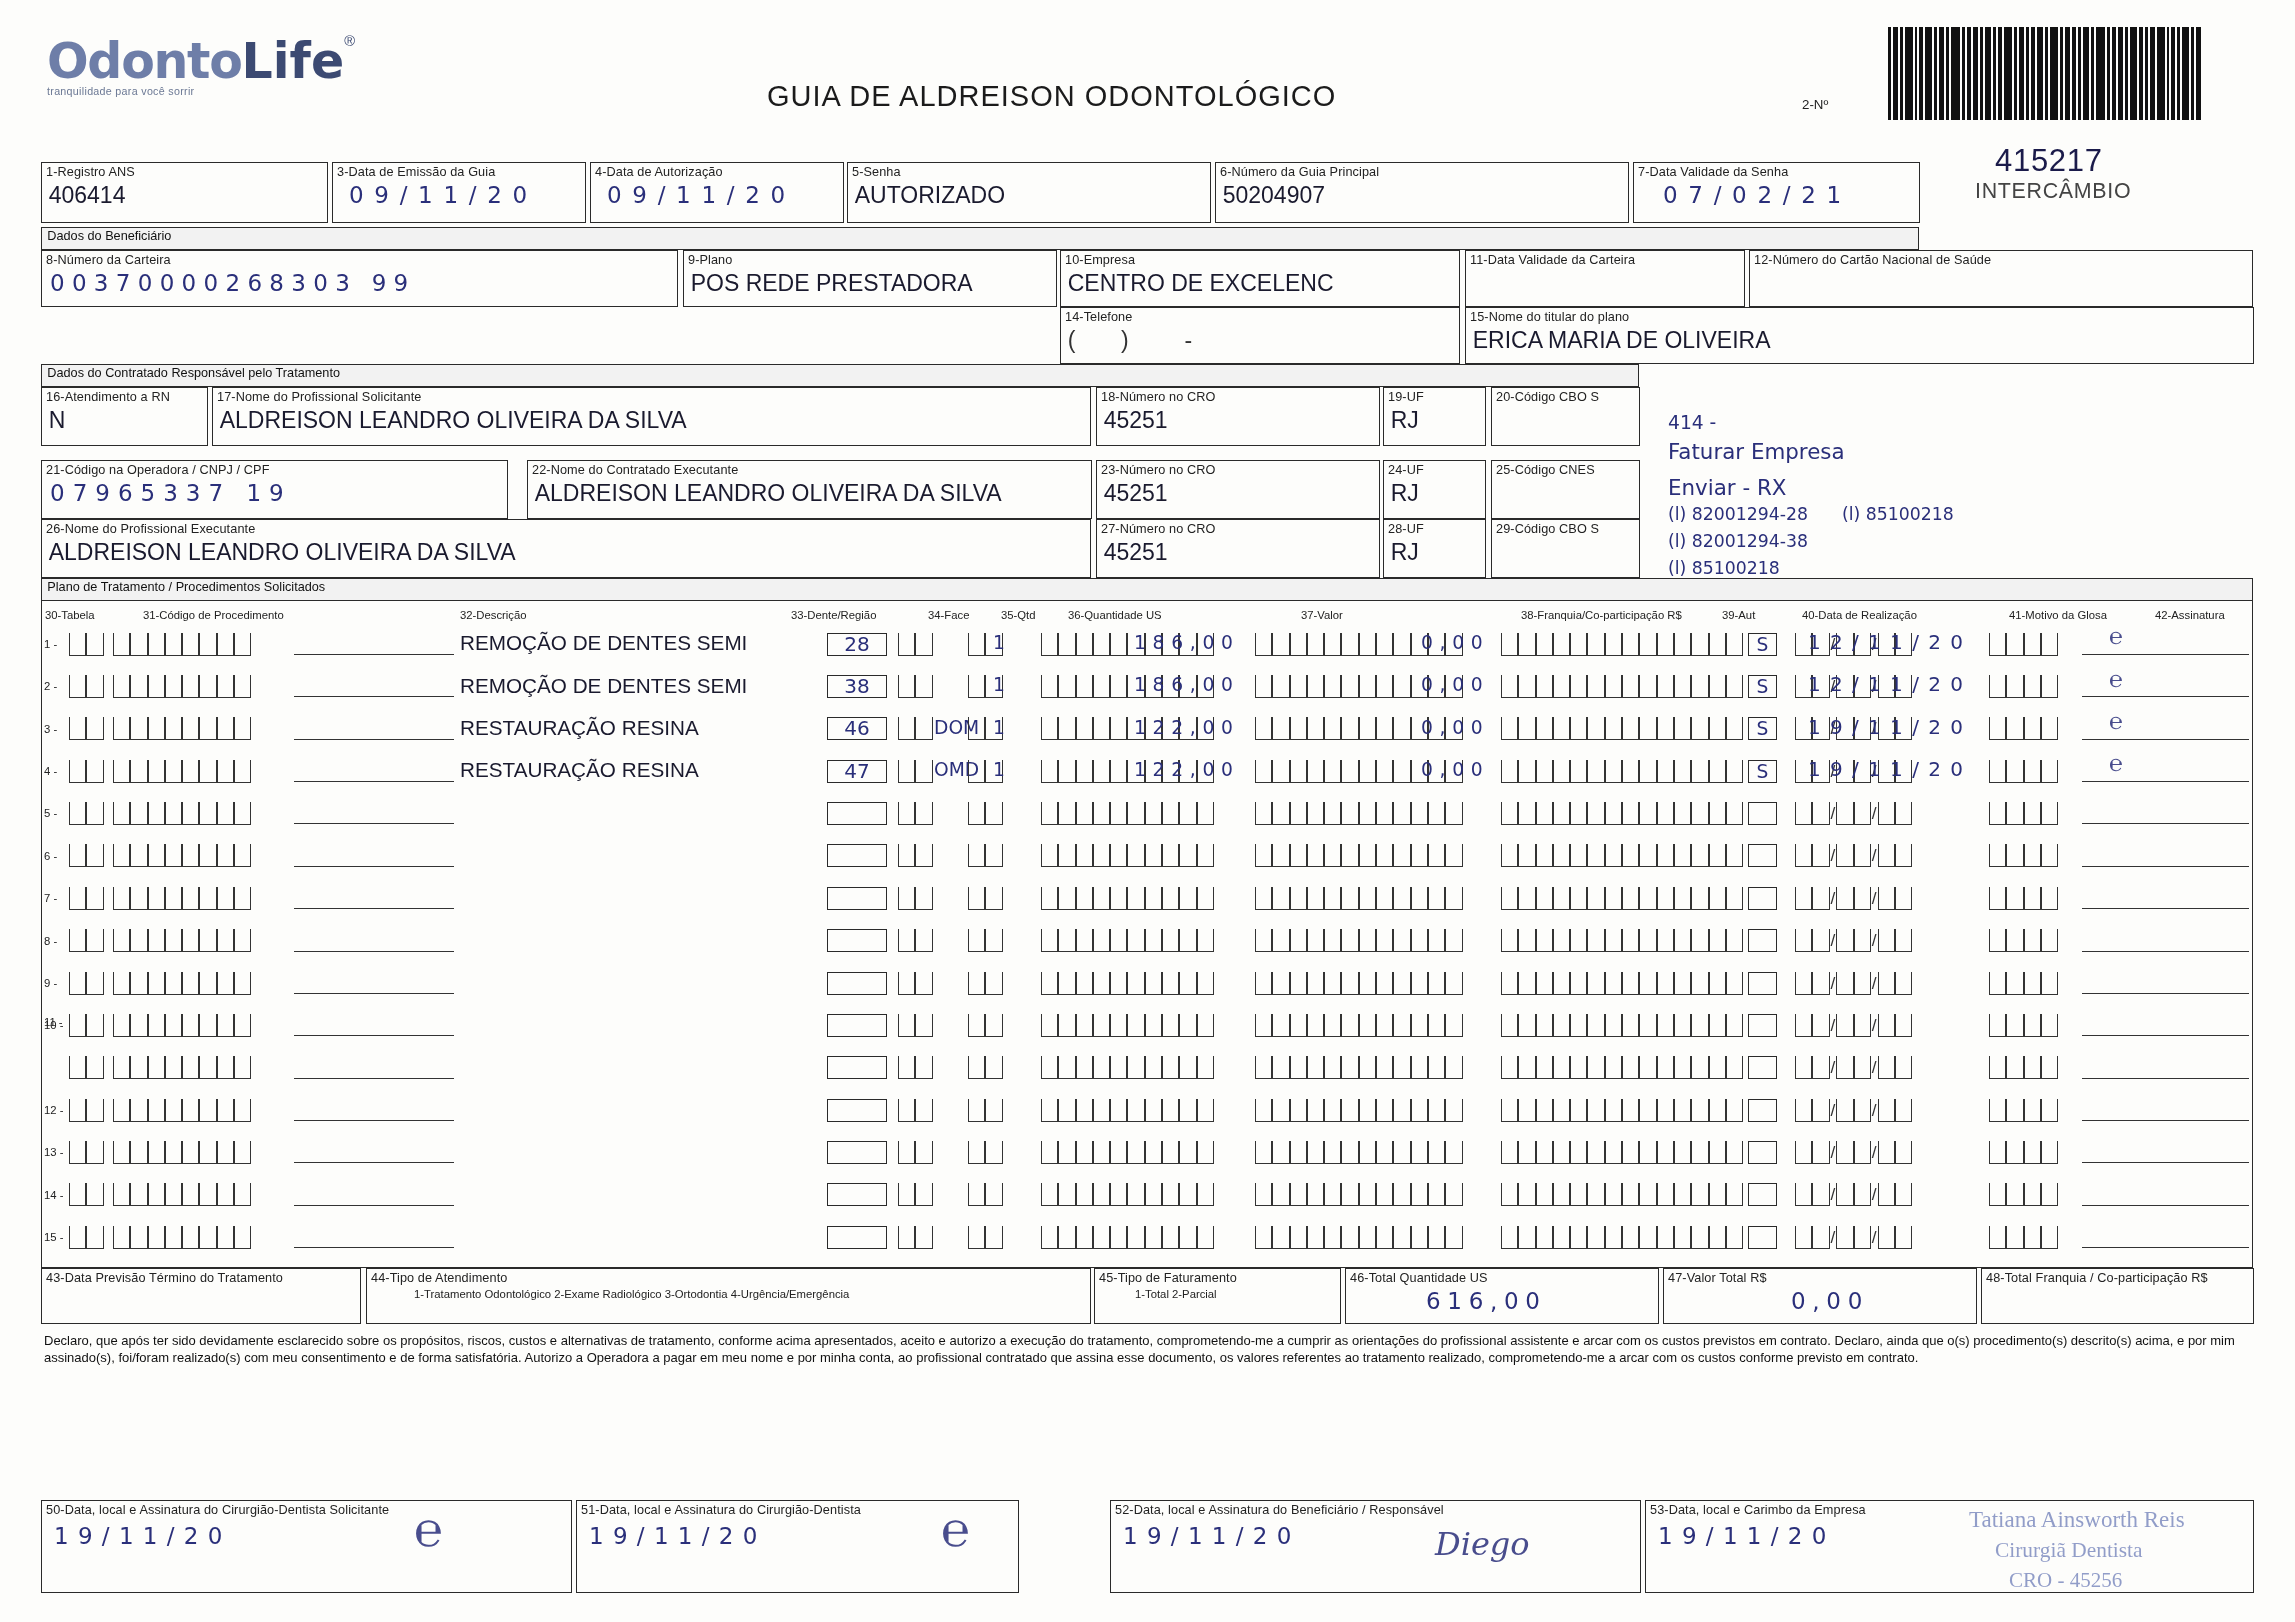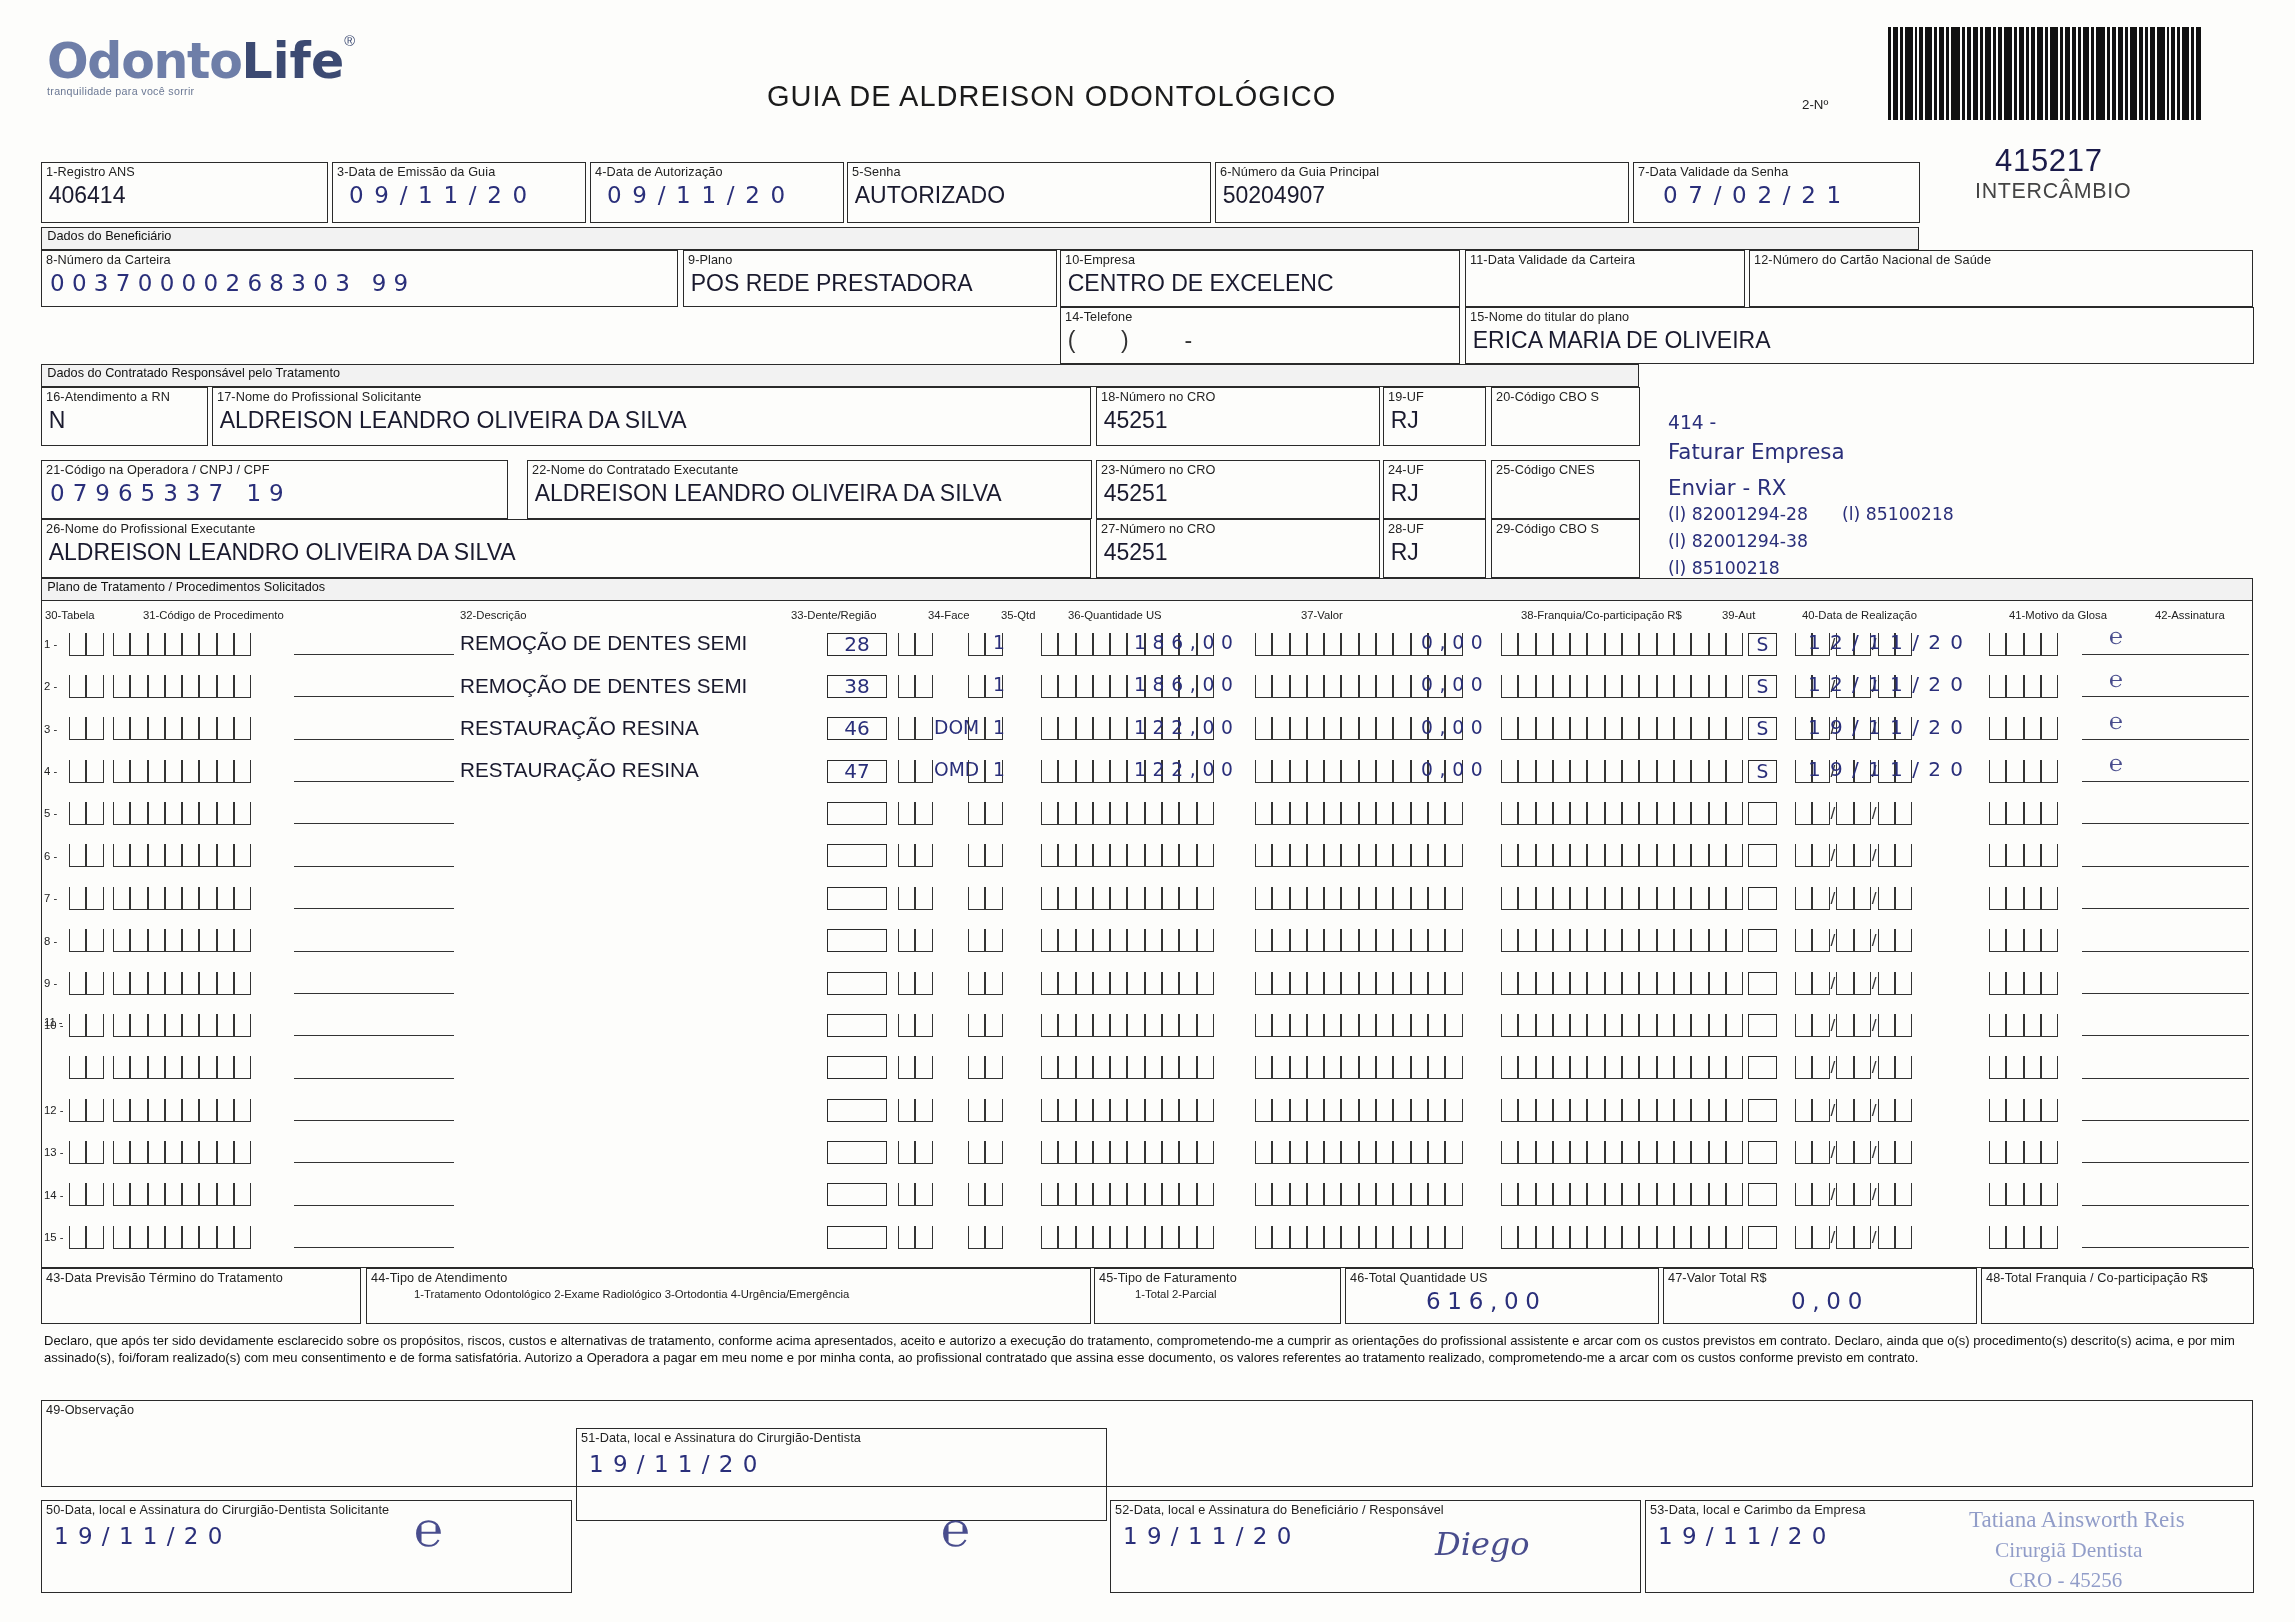--- a/index.html
+++ b/index.html
@@ -1682,30 +1682,26 @@
     <div class="lbl" style="padding:2px 4px;">47-Valor Total R$</div>
     <div class="val hw" style="padding:1.3px 127px;letter-spacing:6.7px;">0,00</div>
   </div>
   <div class="box" style="left:1981px;top:1268px;width:273px;height:56px;">
     <div class="lbl" style="padding:2px 4px;">48-Total Franquia / Co-participação R$</div>
     <div class="val" style="padding:1.3px 6.7px;"></div>
   </div>
 
   <div class="declar" style="left:44px;top:1332px;width:2209px;">Declaro, que após ter sido devidamente esclarecido sobre os propósitos, riscos, custos e alternativas de tratamento, conforme acima apresentados, aceito e autorizo a execução do tratamento, comprometendo-me a cumprir as orientações do profissional assistente e arcar com os custos previstos em contrato. Declaro, ainda que o(s) procedimento(s) descrito(s) acima, e por mim assinado(s), foi/foram realizado(s) com meu consentimento e de forma satisfatória. Autorizo a Operadora a pagar em meu nome e por minha conta, ao profissional contratado que assina esse documento, os valores referentes ao tratamento realizado, comprometendo-me a arcar com os custos conforme previsto em contrato.</div>
 
-  <div class="box" style="left:41px;top:1400px;width:2212px;height:87px;">
-    <div class="lbl" style="padding:2px 4px;">49-Observação</div>
-    <div class="val" style="padding:1.3px 6.7px;"></div>
-  </div>
 
   <div class="box" style="left:41px;top:1500px;width:531px;height:93px;">
     <div class="lbl" style="padding:2px 4px;">50-Data, local e Assinatura do Cirurgião-Dentista Solicitante</div>
     <div class="val hw" style="padding:4px 12px;letter-spacing:9.3px;">19/11/20</div>
   </div>
-  <div class="box" style="left:576px;top:1428px;width:531px;height:93px;">
+  <div class="box" style="left:576px;top:1500px;width:443px;height:93px;">
     <div class="lbl" style="padding:2px 4px;">51-Data, local e Assinatura do Cirurgião-Dentista</div>
     <div class="val hw" style="padding:4px 12px;letter-spacing:9.3px;">19/11/20</div>
   </div>
   <div class="box" style="left:1110px;top:1500px;width:531px;height:93px;">
     <div class="lbl" style="padding:2px 4px;">52-Data, local e Assinatura do Beneficiário / Responsável</div>
     <div class="val hw" style="padding:4px 12px;letter-spacing:9.3px;">19/11/20</div>
   </div>
   <div class="box" style="left:1645px;top:1500px;width:609px;height:93px;">
     <div class="lbl" style="padding:2px 4px;">53-Data, local e Carimbo da Empresa</div>
     <div class="val hw" style="padding:4px 12px;letter-spacing:9.3px;">19/11/20</div>

